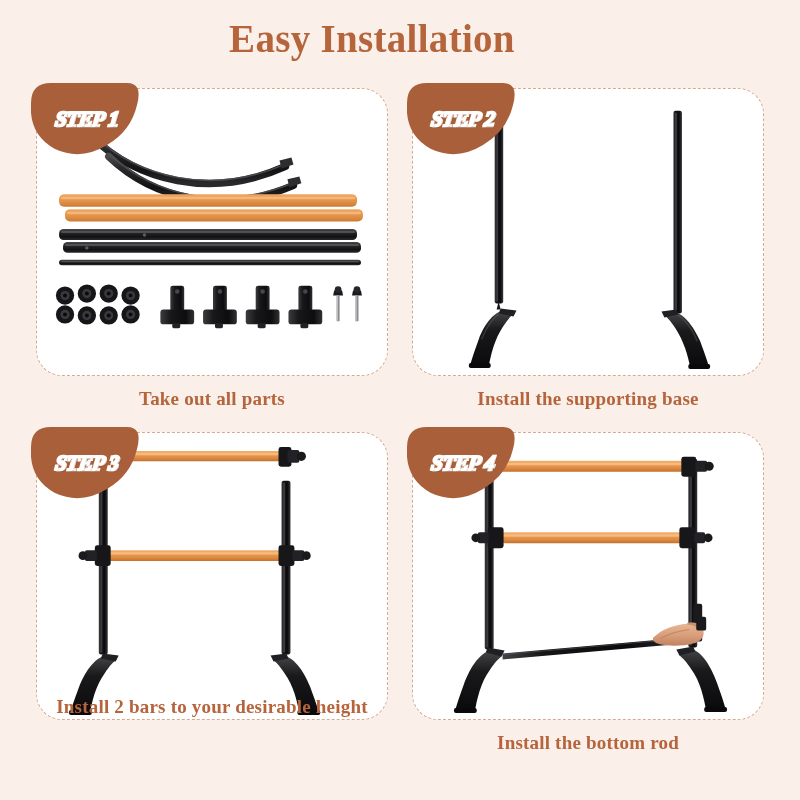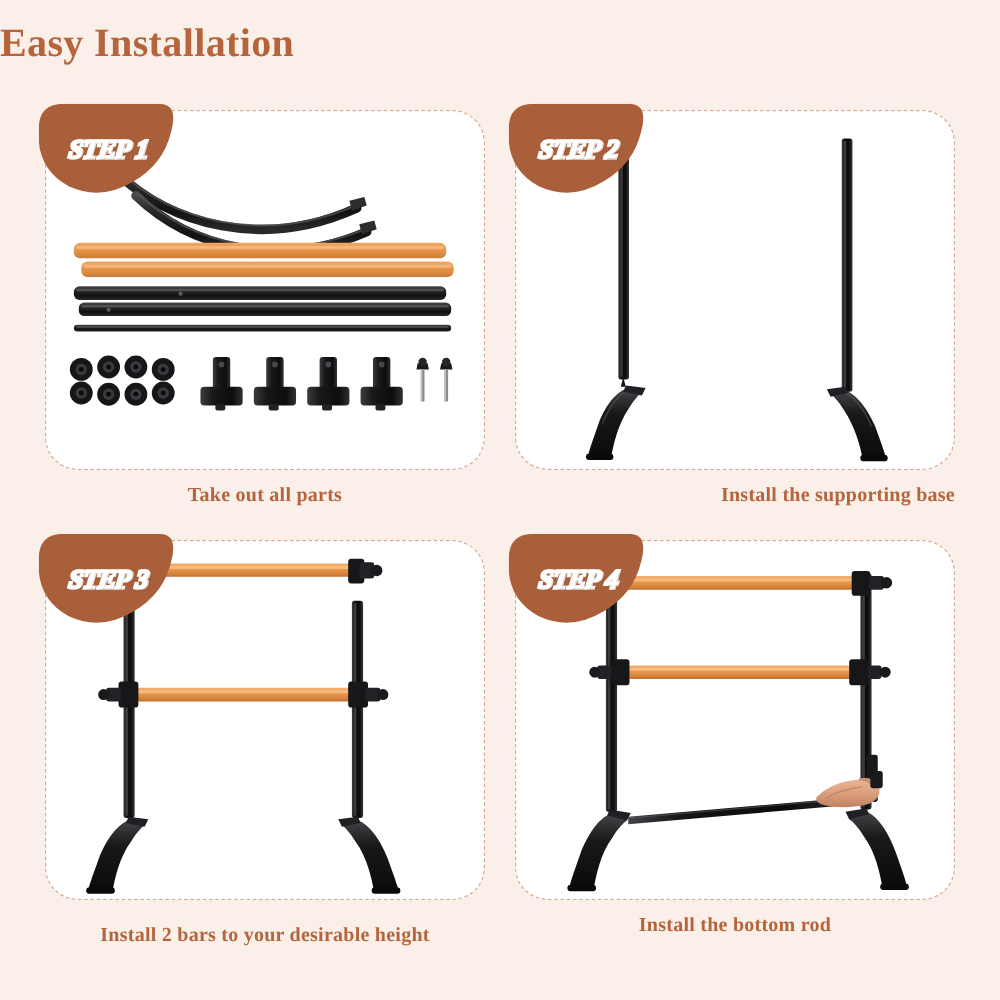--- a/index.html
+++ b/index.html
@@ -7,23 +7,24 @@
   body {
     background:#FAF0E9;
     font-family:"Liberation Serif", serif;
     position:relative;
     overflow:hidden;
   }
 
   
   .page-title{
     position:absolute; top:16px; left:0; width:744px;
+    text-align:center;
     font-family:"Liberation Serif", serif;
     font-weight:bold;
-    font-size:32px;
+    font-size:39px;
     letter-spacing:0.3px;
     color:#B5643C;
   }
 
   
   .grid{
     position:absolute;
     top:88px; left:36px;
     width:728px; height:680px;
   }
@@ -69,27 +70,27 @@
     transform:skewX(-6deg);
   }
 
   
   .caption{
     position:absolute;
     width:352px;
     text-align:center;
     font-family:"Liberation Serif", serif;
     font-weight:bold;
-    font-size:16px;
+    font-size:19px;
     color:#B5643C;
     letter-spacing:0.2px;
   }
   .c1{ left:0;   top:300px; }
-  .c2{ left:376px; top:300px;text-align:right; }
-  .c3{ left:0;   top:652px; }
+  .c2{ left:376px; top:300px; }
+  .c3{ left:0;   top:608px; }
   .c4{ left:376px; top:644px;text-align:center; }
 </style>
 </head>
 <body>
 
 <div class="page-title">Easy Installation</div>
 
 <div class="grid">
 
   <div class="panel p1">

